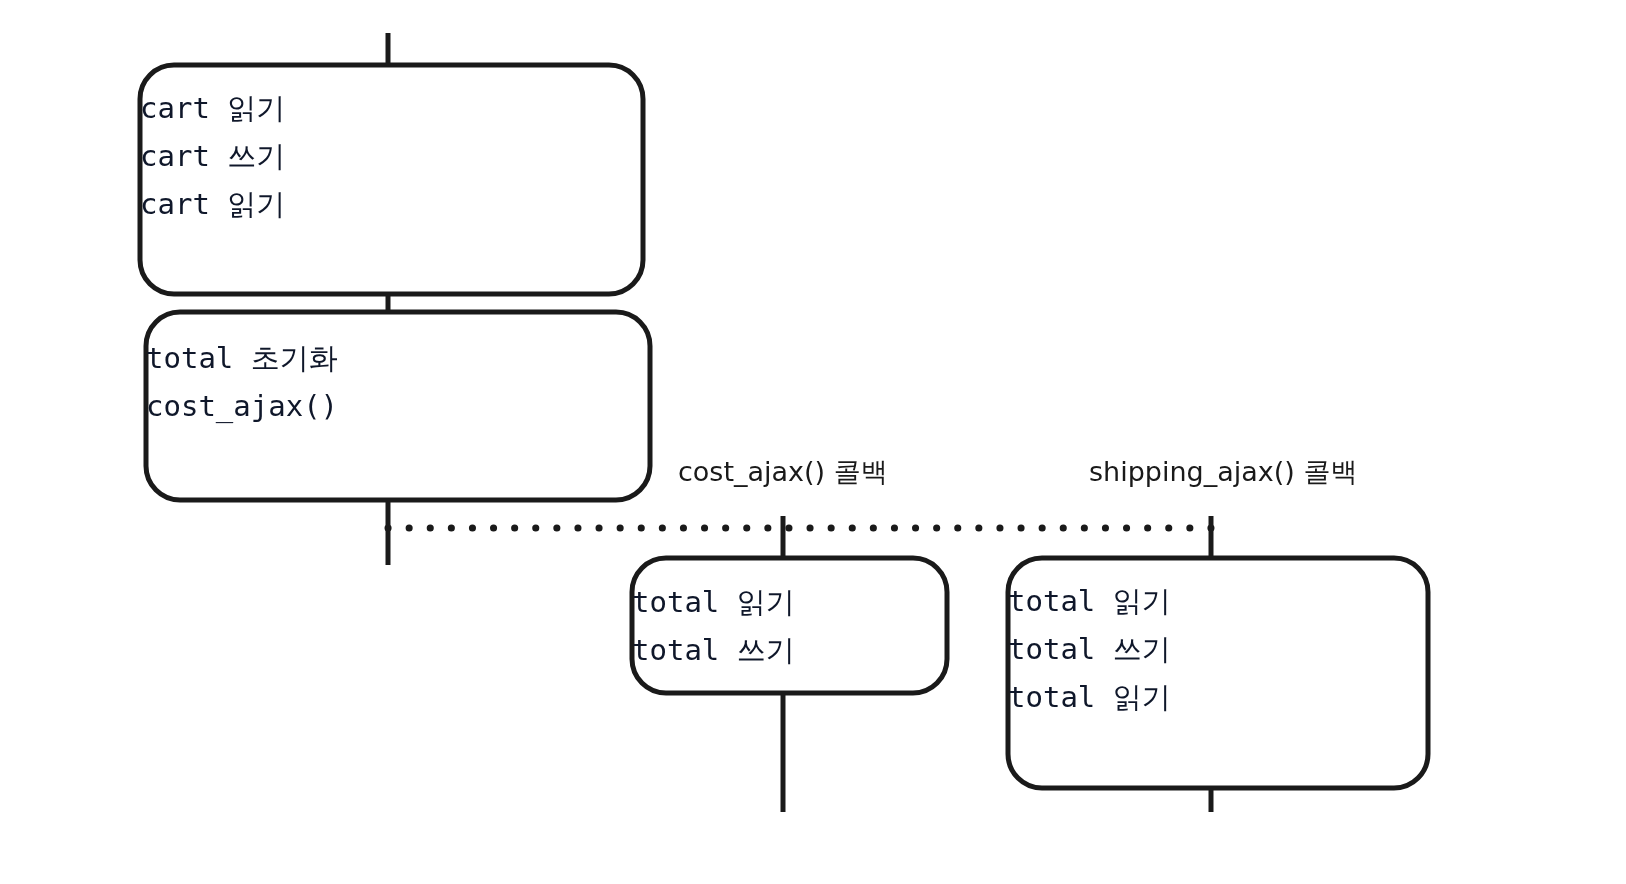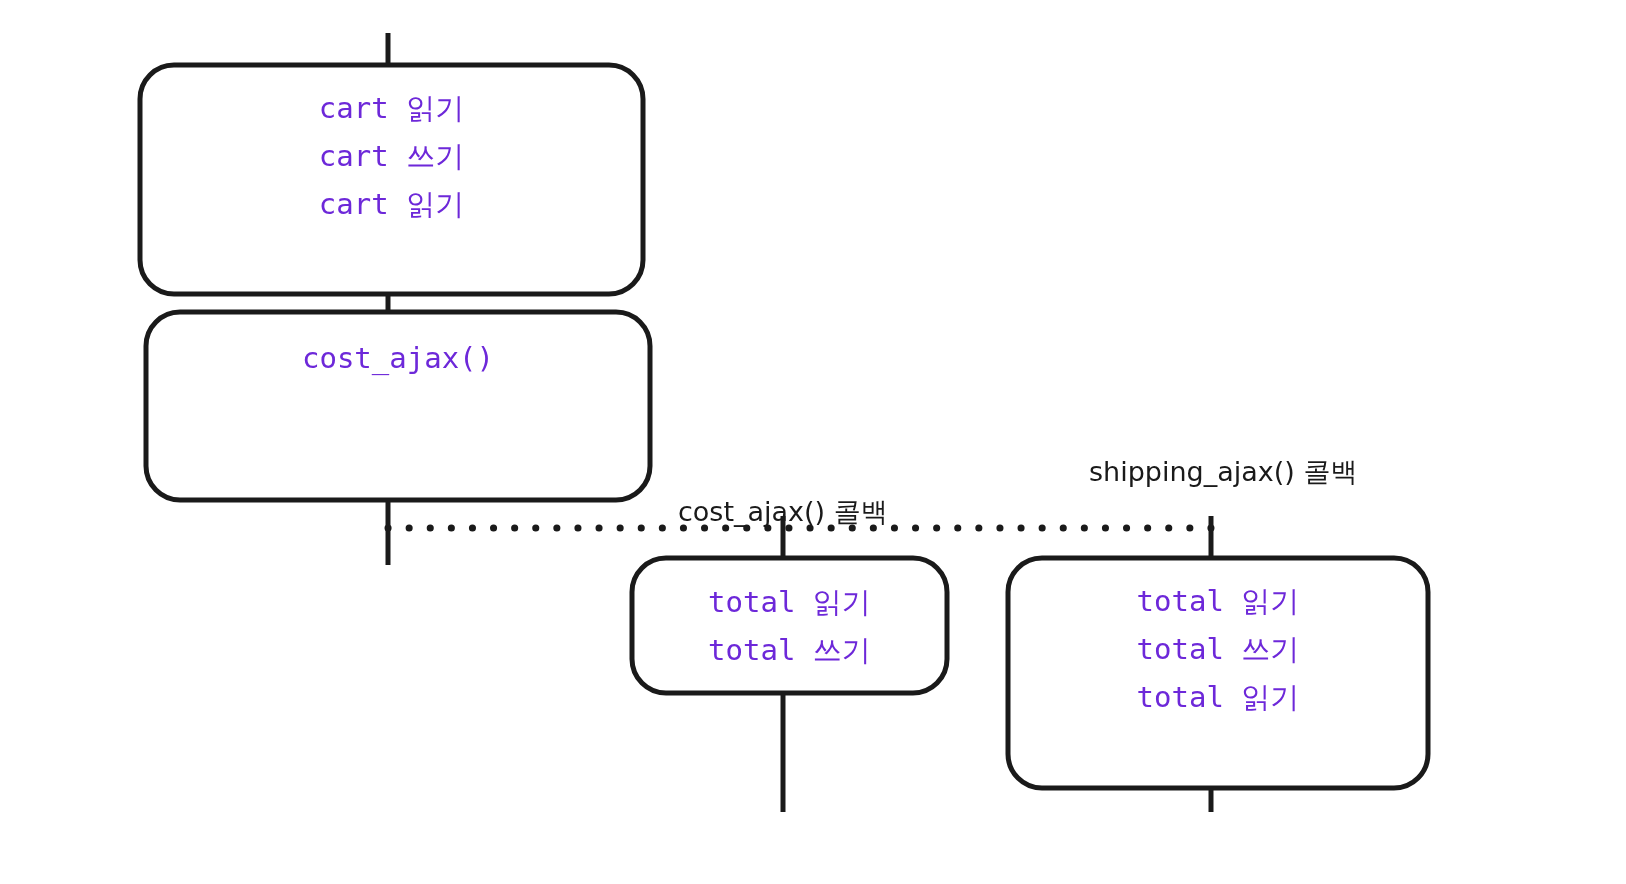--- a/index.html
+++ b/index.html
@@ -23,22 +23,21 @@
     position: absolute;
     inset: 0;
     width: 1626px;
     height: 884px;
   }
   .box-text {
     position: absolute;
     font-family: "DejaVu Sans Mono", monospace;
     font-size: 29px;
     line-height: 48px;
-    color: #6d28d9;
-    text-align: center;
+    color: #0f172a;
     white-space: pre;
     letter-spacing: 0px;
     pointer-events: none;
   }
   .edge-label {
     position: absolute;
     font-family: "DejaVu Sans", sans-serif;
     font-size: 27px;
     color: #1a1a1a;
     white-space: pre;
@@ -64,19 +63,19 @@
       </g>
     <g id="nodes-layer">
         <rect x="140" y="65" width="503" height="229" rx="34" ry="34" fill="#ffffff" stroke="#1a1a1a" stroke-width="5"></rect>
         <rect x="146" y="312" width="504" height="188" rx="34" ry="34" fill="#ffffff" stroke="#1a1a1a" stroke-width="5"></rect>
         <rect x="632" y="558" width="315" height="135" rx="34" ry="34" fill="#ffffff" stroke="#1a1a1a" stroke-width="5"></rect>
         <rect x="1008" y="558" width="420" height="230" rx="34" ry="34" fill="#ffffff" stroke="#1a1a1a" stroke-width="5"></rect>
       </g>
   </svg>
   <div id="labels-layer">
       <div class="box-text" style="left: 140px; width: 503px; top: 83.5px;"><div>cart 읽기</div><div>cart 쓰기</div><div>cart 읽기</div></div>
-      <div class="box-text" style="left: 146px; width: 504px; top: 334px;"><div>cost_ajax()</div></div>
+      <div class="box-text" style="left: 146px; width: 504px; top: 334px;"><div>total 초기화</div><div>cost_ajax()</div></div>
       <div class="box-text" style="left: 632px; width: 315px; top: 577.5px;"><div>total 읽기</div><div>total 쓰기</div></div>
       <div class="box-text" style="left: 1008px; width: 420px; top: 577px;"><div>total 읽기</div><div>total 쓰기</div><div>total 읽기</div></div>
-      <div class="edge-label" style="left: 678px; top: 454px; width: auto; text-align: left; margin-top: 40px;">cost_ajax() 콜백</div>
+      <div class="edge-label" style="left: 678px; top: 454px; width: auto; text-align: left;">cost_ajax() 콜백</div>
       <div class="edge-label" style="left: 1089px; top: 454px; width: auto; text-align: right;">shipping_ajax() 콜백</div>
     </div>
 </div>
 
 </body></html>

